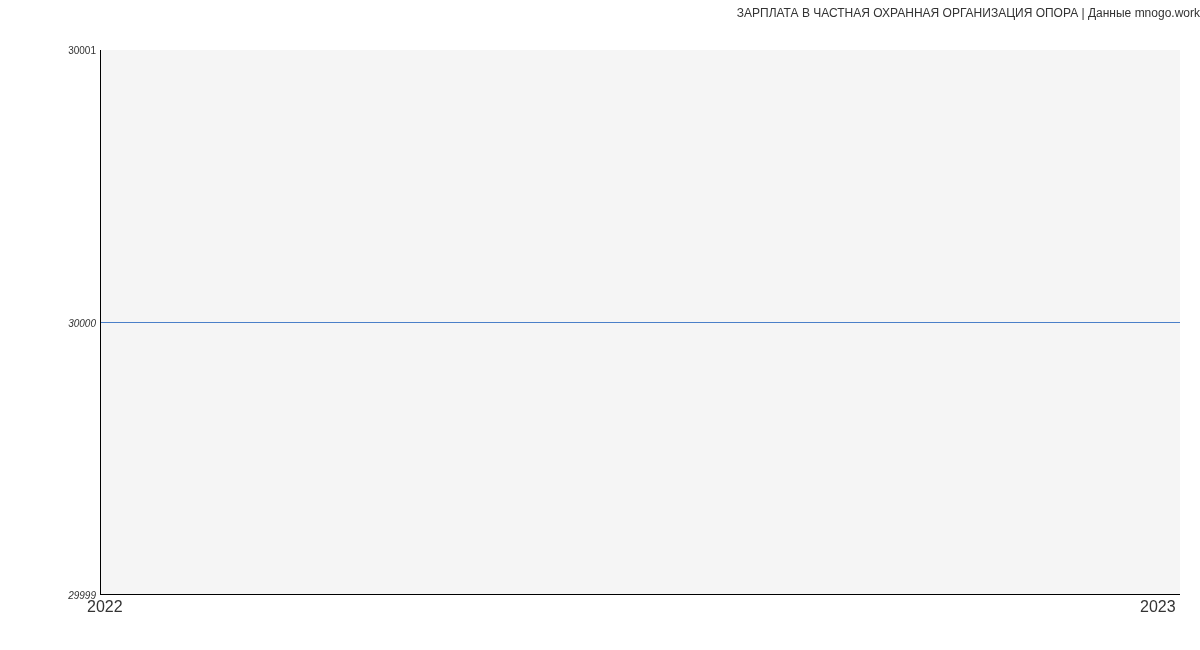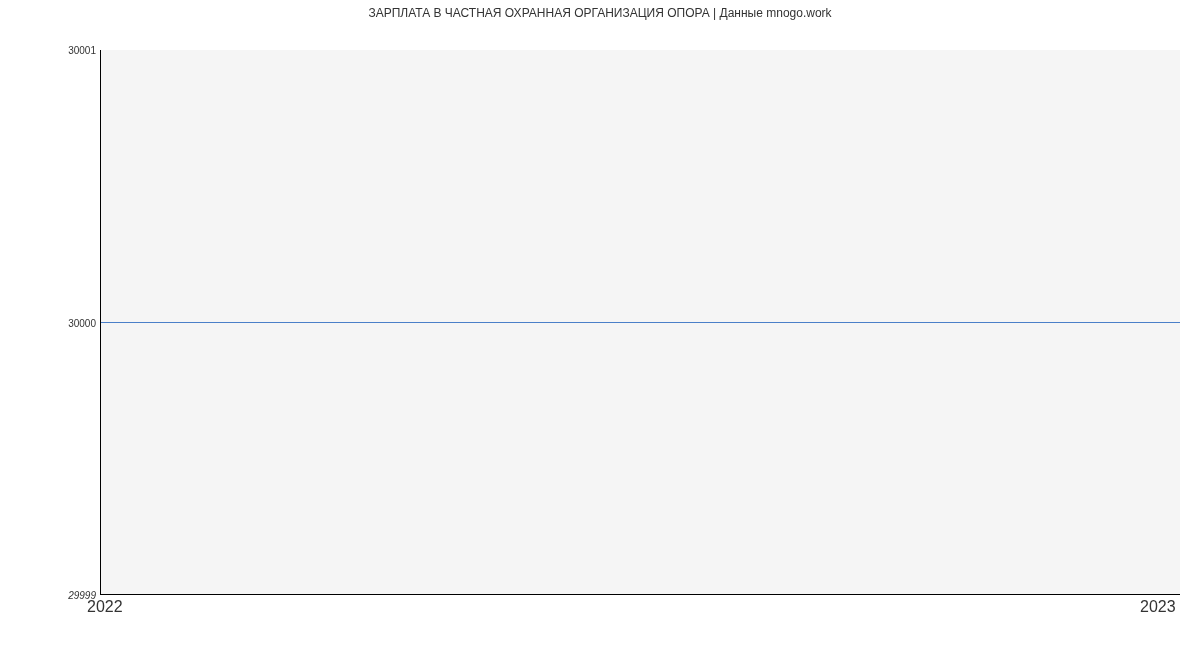--- a/index.html
+++ b/index.html
@@ -8,21 +8,21 @@
       height: 650px;
       font-family: Verdana, Geneva, sans-serif;
       background: #ffffff;
       position: relative;
     }
     .chart-title {
       position: absolute;
       top: 6px;
       left: 0;
       width: 100%;
-      text-align: center;
+      text-align: right;
       font-size: 12px;
       color: #333333;
     }
     .plot-area {
       position: absolute;
       left: 100px;
       top: 50px;
       width: 1080px;
       height: 545px;
       background: #f5f5f5;
@@ -55,17 +55,17 @@
 </head>
 <body>
 
 <div class="chart-title">ЗАРПЛАТА В  ЧАСТНАЯ ОХРАННАЯ ОРГАНИЗАЦИЯ ОПОРА | Данные mnogo.work</div>
 
 <div class="plot-area">
   <div class="data-line" style="top: 50%;"></div>
 </div>
 
 <div class="y-tick" style="top: 50px;">30001</div>
-<div class="y-tick" style="top: 322.5px;">30000</div>
+<div class="y-tick" style="top: 322.5px; font-style: italic;">30000</div>
 <div class="y-tick" style="top: 595px; font-style: italic;">29999</div>
 
 <div class="x-tick" style="left: 87px;">2022</div>
 <div class="x-tick" style="left: 1140px;">2023</div>
 
 </body></html>

